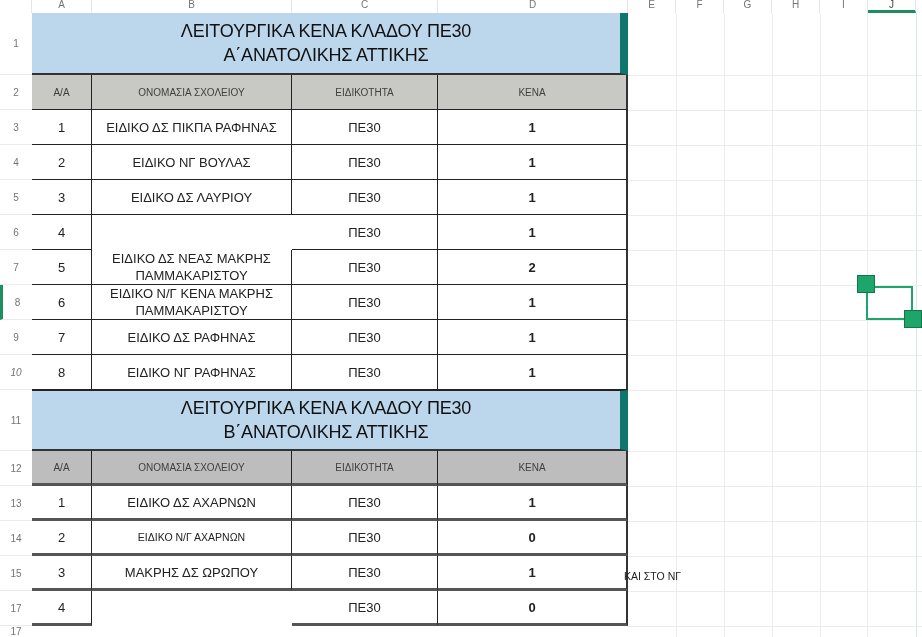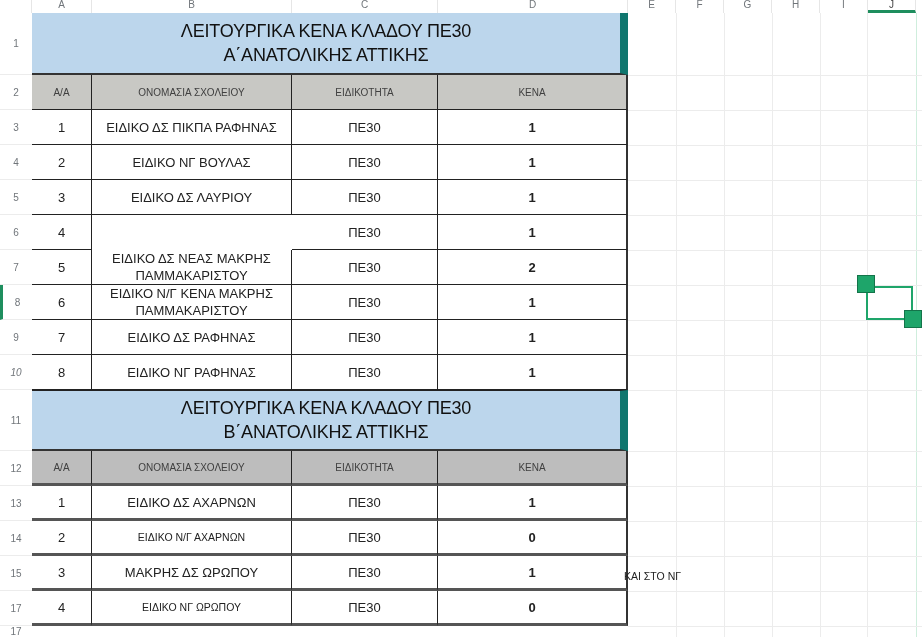--- a/index.html
+++ b/index.html
@@ -165,21 +165,20 @@
   <div class="cell small t2" style="left:92px;top:521px;width:200px;height:35px;">ΕΙΔΙΚΟ Ν/Γ ΑΧΑΡΝΩΝ</div>
   <div class="cell t2" style="left:292px;top:521px;width:146px;height:35px;">ΠΕ30</div>
   <div class="cell num t2 lastcol" style="left:438px;top:521px;width:190px;height:35px;">0</div>
 
   <div class="cell t2" style="left:32px;top:556px;width:60px;height:35px;">3</div>
   <div class="cell t2" style="left:92px;top:556px;width:200px;height:35px;">ΜΑΚΡΗΣ ΔΣ ΩΡΩΠΟΥ</div>
   <div class="cell t2" style="left:292px;top:556px;width:146px;height:35px;">ΠΕ30</div>
   <div class="cell num t2 lastcol" style="left:438px;top:556px;width:190px;height:35px;">1</div>
 
   <div class="cell t2" style="left:32px;top:591px;width:60px;height:35px;">4</div>
-  <div class="cell small t2" style="left:92px;top:591px;width:200px;height:35px;">ΕΙΔΙΚΟ ΝΓ ΩΡΩΠΟΥ</div>
   <div class="cell t2" style="left:292px;top:591px;width:146px;height:35px;">ΠΕ30</div>
   <div class="cell num t2 lastcol" style="left:438px;top:591px;width:190px;height:35px;">0</div>
 
   <div class="overflow-note" style="margin-left:-4px;">ΚΑΙ ΣΤΟ ΝΓ</div>
 
   <div class="sel-box" style="left:875px;top:286px;width:38px;height:33px;border-left:0;border-bottom:0;"></div>
   <div class="sel-box2" style="left:866px;top:292px;width:48px;height:28px;border-top:0;border-right:0;"></div>
   <div class="handle" style="left:857px;top:275px;"></div>
   <div class="handle" style="left:904px;top:310px;"></div>
 

